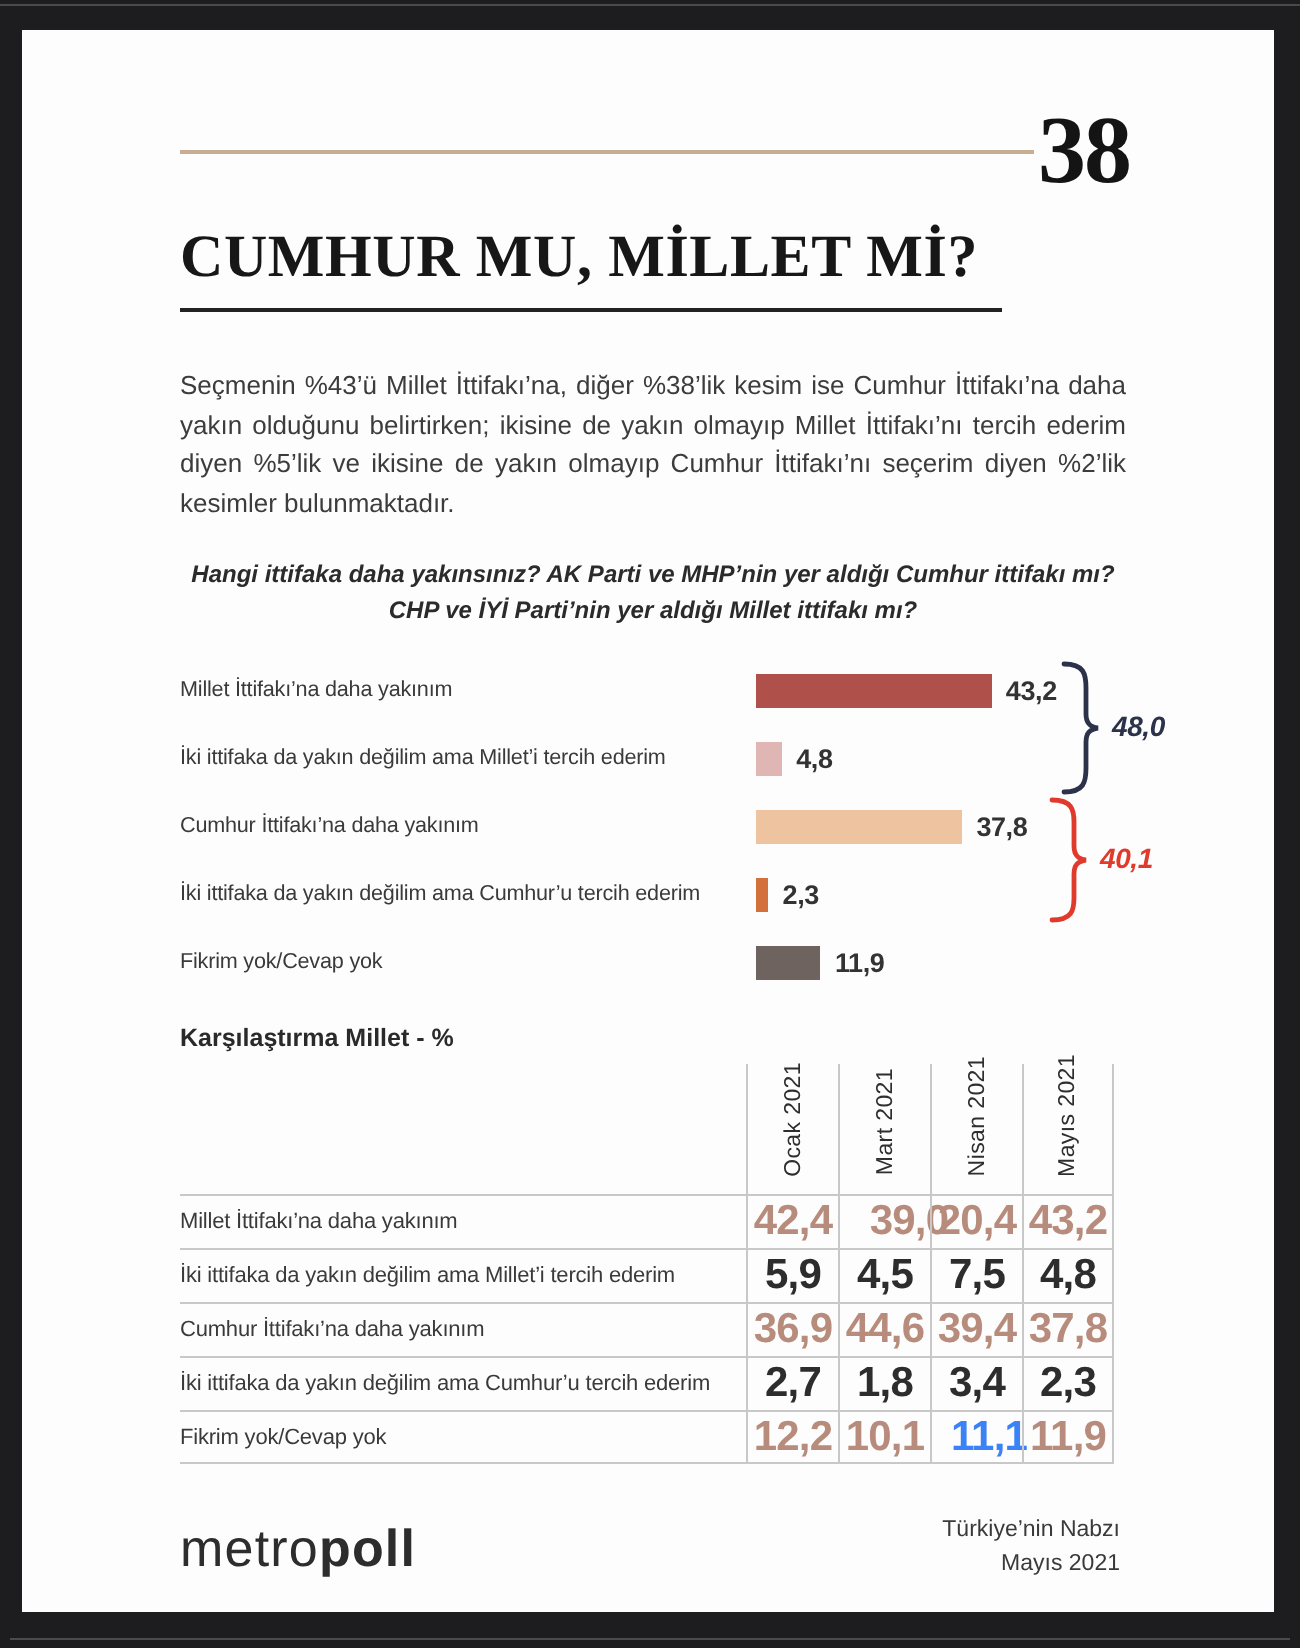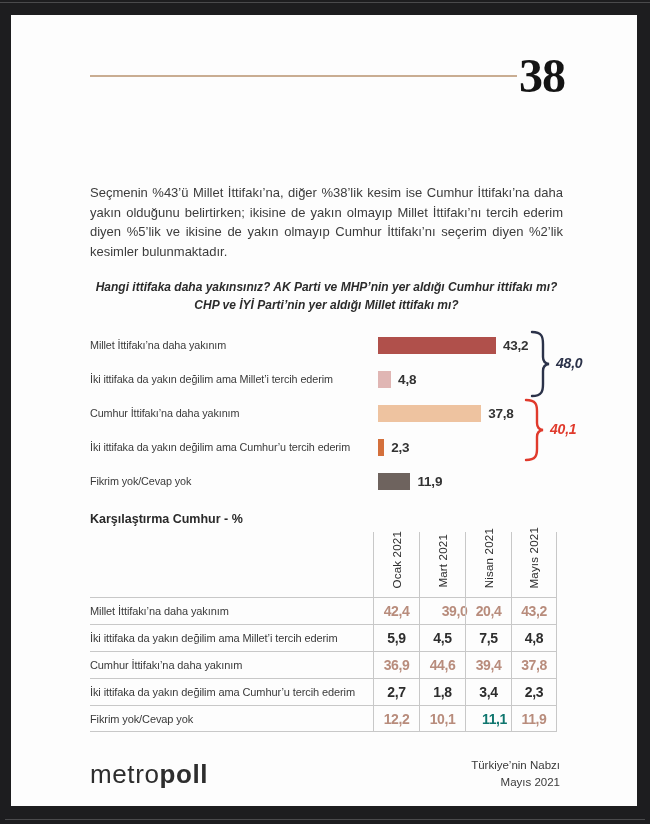--- a/index.html
+++ b/index.html
@@ -73,21 +73,21 @@
     writing-mode:vertical-rl; transform:rotate(180deg);
     font-size:11.5px; color:#2e2e2e; letter-spacing:0.2px; white-space:nowrap;
   }
   .cmp-table .cell {
     height:27px; display:flex; align-items:center;
     border-top:1px solid #c8c8c8;
   }
   .cmp-table .cell.rlabel { font-size:11px; color:#3a3a3a; letter-spacing:-0.1px; padding-right:4px; }
   .cmp-table .cell.num {
     justify-content:center; border-left:1px solid #c8c8c8;
-    font-size:14px; font-weight:600; letter-spacing:-0.4px;
+    font-size:21px; font-weight:600; letter-spacing:-0.4px;
   }
   .cmp-table .cell.num.last { border-right:1px solid #c8c8c8; }
   .cmp-table .cell.bottom { border-bottom:1px solid #c8c8c8; }
 
   
   .footer-logo {
     position:absolute; top:744px; left:79px;
     font-size:26px; line-height:30px; color:#2d2d2d; letter-spacing:0.6px;
   }
   .footer-logo .lt { font-weight:300; }
@@ -103,20 +103,23 @@
 <div class="frame-top-line"></div>
 <div class="frame-bottom-line"></div>
 
 <div class="page">
 
   <div class="header-row">
     <div class="header-line"></div>
     <div class="page-number">38</div>
   </div>
 
+  <div class="title-wrap">
+    <span class="title">CUMHUR MU, MİLLET Mİ?</span>
+  </div>
 
   <p class="intro">Seçmenin %43’ü Millet İttifakı’na, diğer %38’lik kesim ise Cumhur İttifakı’na daha yakın olduğunu belirtirken; ikisine de yakın olmayıp Millet İttifakı’nı tercih ederim diyen %5’lik ve ikisine de yakın olmayıp Cumhur İttifakı’nı seçerim diyen %2’lik kesimler bulunmaktadır.</p>
 
   <p class="question">Hangi ittifaka daha yakınsınız? AK Parti ve MHP’nin yer aldığı Cumhur ittifakı mı? CHP ve İYİ Parti’nin yer aldığı Millet ittifakı mı?</p>
 
   <div class="chart">
     <div id="chart-rows">
         <div class="chart-row" style="top: 6px;">
           <div class="chart-label">Millet İttifakı’na daha yakınım</div>
           <div class="chart-bar" style="width: 117.936px; background: rgb(176, 80, 75);"></div>
@@ -148,21 +151,21 @@
       <path d="M2,2 C12,2 13,7 13,14 L13,27 C13,31.5 15,33.5 19,34 C15,34.5 13,36.5 13,41 L13,54 C13,61 12,66 2,66" fill="none" stroke-width="2.4" stroke-linecap="round" stroke="#2b3249"></path>
     </svg>
     <div class="bracket-label" id="bracket-millet-label" style="left: 466px; top: 25px; color: rgb(43, 50, 73);">48,0</div>
 
     <svg class="bracket-svg" id="bracket-cumhur" style="left:434px; top:68px;" width="22" height="64" viewBox="0 0 22 64">
       <path d="M2,2 C12,2 13,7 13,13 L13,25 C13,29.5 15,31.5 19,32 C15,32.5 13,34.5 13,39 L13,51 C13,57 12,62 2,62" fill="none" stroke-width="2.4" stroke-linecap="round" stroke="#e03a2c"></path>
     </svg>
     <div class="bracket-label" id="bracket-cumhur-label" style="left: 460px; top: 91px; color: rgb(224, 58, 44);">40,1</div>
   </div>
 
-  <div class="table-title">Karşılaştırma Cumhur - %</div>
+  <div class="table-title">Karşılaştırma Millet - %</div>
 
   <div class="cmp-table" id="cmp-table">
       <div class="hcell first" style="border-left: none;"></div>
       <div class="hcell">
         <div class="rot-label">Ocak 2021</div>
       </div>
       <div class="hcell">
         <div class="rot-label">Mart 2021</div>
       </div>
       <div class="hcell">
@@ -187,21 +190,21 @@
       <div class="cell num" style="color: rgb(184, 140, 124);">39,4</div>
       <div class="cell num last" style="color: rgb(184, 140, 124);">37,8</div>
       <div class="cell rlabel">İki ittifaka da yakın değilim ama Cumhur’u tercih ederim</div>
       <div class="cell num" style="color: rgb(45, 45, 45);">2,7</div>
       <div class="cell num" style="color: rgb(45, 45, 45);">1,8</div>
       <div class="cell num" style="color: rgb(45, 45, 45);">3,4</div>
       <div class="cell num last" style="color: rgb(45, 45, 45);">2,3</div>
       <div class="cell rlabel bottom">Fikrim yok/Cevap yok</div>
       <div class="cell num bottom" style="color: rgb(184, 140, 124);">12,2</div>
       <div class="cell num bottom" style="color: rgb(184, 140, 124);">10,1</div>
-      <div class="cell num bottom" style="color: #0f766e; padding-left: 12px;">11,1</div>
+      <div class="cell num bottom" style="color: #3b82f6; padding-left: 12px;">11,1</div>
       <div class="cell num last bottom" style="color: rgb(184, 140, 124);">11,9</div>
     </div>
 
   <div class="footer-logo">
     <span class="lt">metro</span><span class="hv">poll</span>
   </div>
   <div class="footer-right">
     <div>Türkiye’nin Nabzı</div>
     <div>Mayıs 2021</div>
   </div>

